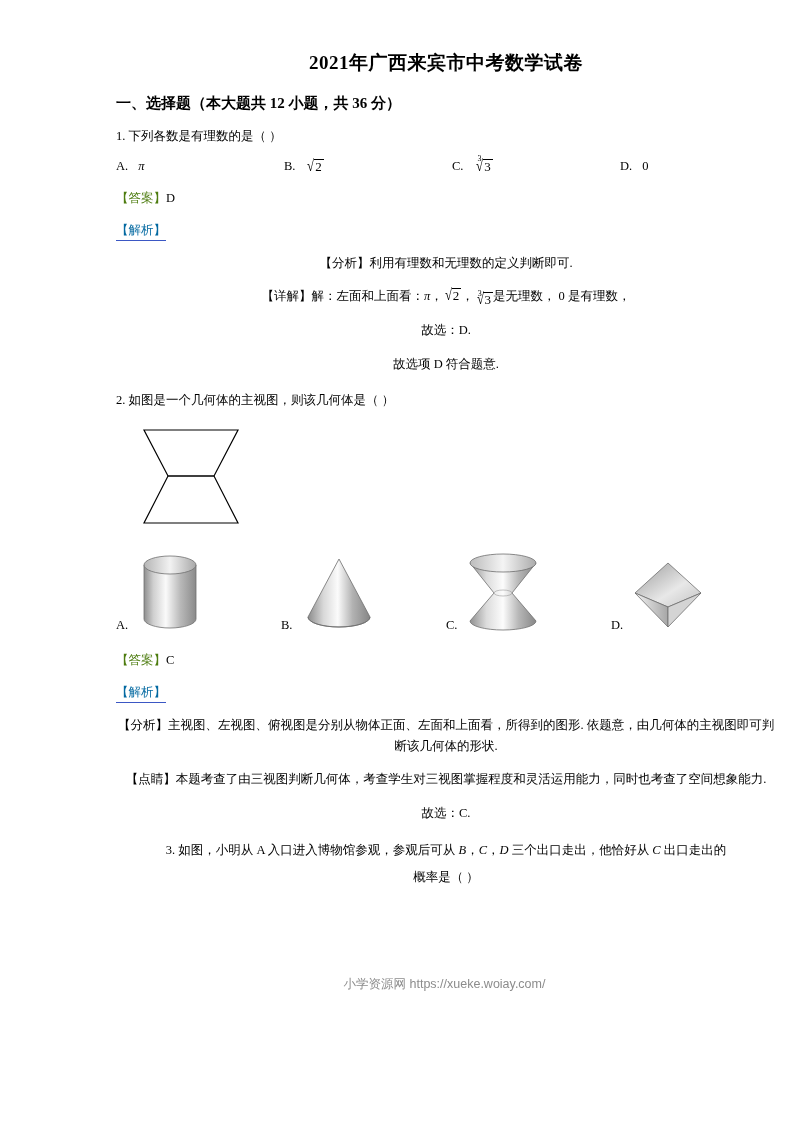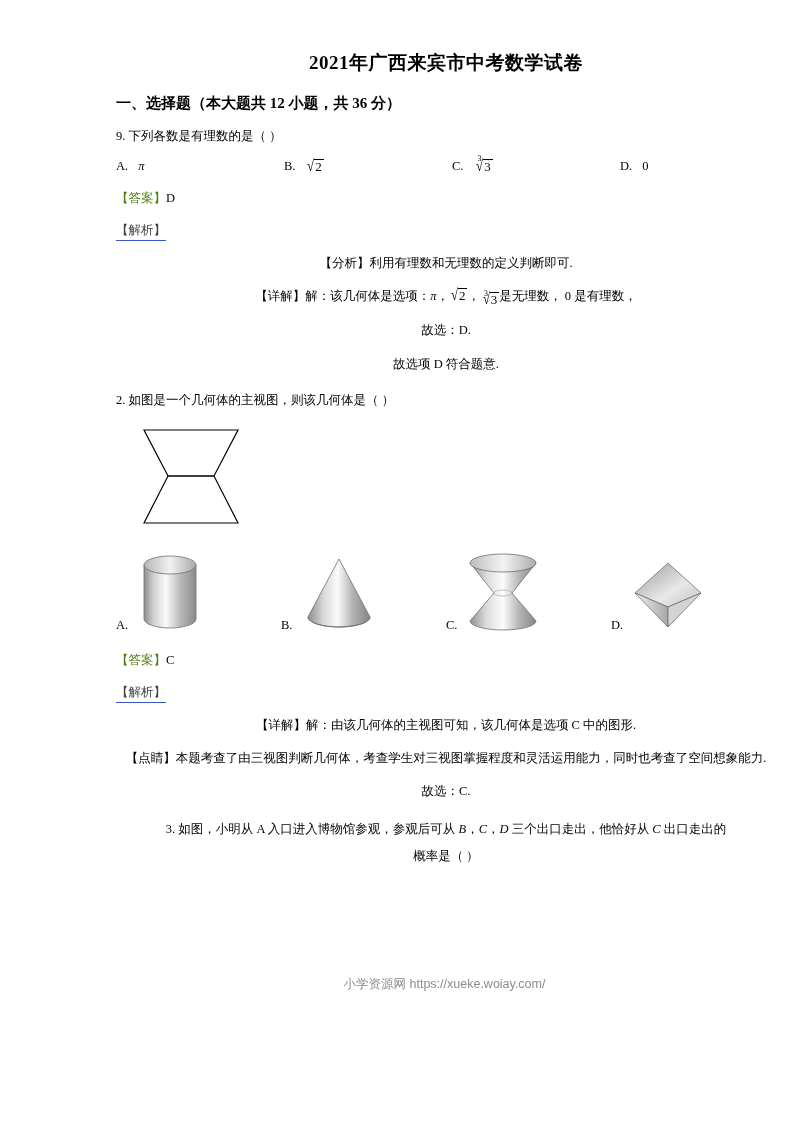--- a/index.html
+++ b/index.html
@@ -101,21 +101,21 @@
     margin: 0 0 12px 0;
     line-height: 1.55;
   }
   .expl-line {
     font-size: 12.5px;
     margin: 0 0 12px 0;
     line-height: 1.7;
     text-align: center;
   }
   .underlinebox {
-    color: #404040;
+    color: #0369a1;
     border-bottom: 1px solid #3b57c4;
     display: inline-block;
   }
 
   
   .fig-front {
     margin: 14px 0 10px 20px;
     width: 110px;
     height: 105px;
   }
@@ -148,21 +148,21 @@
 </head>
 <body>
 
 <div class="page">
   <div class="content">
 
     <div class="doc-title">2021年广西来宾市中考数学试卷</div>
 
     <div class="section-head">一、选择题（本大题共 12 小题，共 36 分）</div>
 
-    <div class="q-line">9. 下列各数是有理数的是（       ）</div>
+    <div class="q-line">1. 下列各数是有理数的是（       ）</div>
 
     <div class="opts-row">
       <div class="opt opt-a">
         <span class="opt-label">A.</span>
         <span class="ital">π</span>
       </div>
       <div class="opt opt-b">
         <span class="opt-label">B.</span>
         <span class="sqrt">
             <span class="radix">√</span>
@@ -189,21 +189,21 @@
 
     <div class="ans-line">
       <span class="underlinebox">【解析】</span>
     </div>
 
     <div class="expl-line">
       <span>【分析】</span><span>利用有理数和无理数的定义判断即可.</span>
     </div>
 
     <div class="expl-line">
-      <span>【详解】</span><span>解：该几何体是选项：</span><span class="ital">π</span><span>，</span><span class="sqrt">
+      <span>【详解】</span><span>解：左面和上面看：</span><span class="ital">π</span><span>，</span><span class="sqrt">
           <span class="radix">√</span>
           <span class="rad-body">2</span>
         </span><span>，</span><span class="sqrt">
           <span class="cbrt-idx">3</span>
           <span class="radix">√</span>
           <span class="rad-body">3</span>
         </span><span>是无理数，  0 是有理数，</span>
     </div>
 
     <div class="expl-line">故选：D.</div>
@@ -313,24 +313,24 @@
     </div>
 
     <div class="ans-line">
       <span class="tag">【答案】</span><span>C</span>
     </div>
 
     <div class="ans-line">
       <span class="underlinebox">【解析】</span>
     </div>
 
-
     <div class="expl-line">
-      <span>【详解】</span><span>解：由该几何体的主视图可知，该几何体是选项 C 中的图形.</span>
-    </div>
+      <span>【分析】</span><span>主视图、左视图、俯视图是分别从物体正面、左面和上面看，所得到的图形. 依题意，由几何体的主视图即可判断该几何体的形状.</span>
+    </div>
+
 
     <div class="expl-line">
       <span>【点睛】</span><span>本题考查了由三视图判断几何体，考查学生对三视图掌握程度和灵活运用能力，同时也考查了空间想象能力.</span>
     </div>
 
     <div class="expl-line">故选：C.</div>
 
     <div class="expl-line" style="margin-top:16px;margin-bottom:6px;">
       <span>3. 如图，小明从 A 入口进入博物馆参观，参观后可从 </span><span class="ital">B</span><span>，</span><span class="ital">C</span><span>，</span><span class="ital">D</span><span> 三个出口走出，他恰好从 </span><span class="ital">C</span><span> 出口走出的</span>
     </div>

